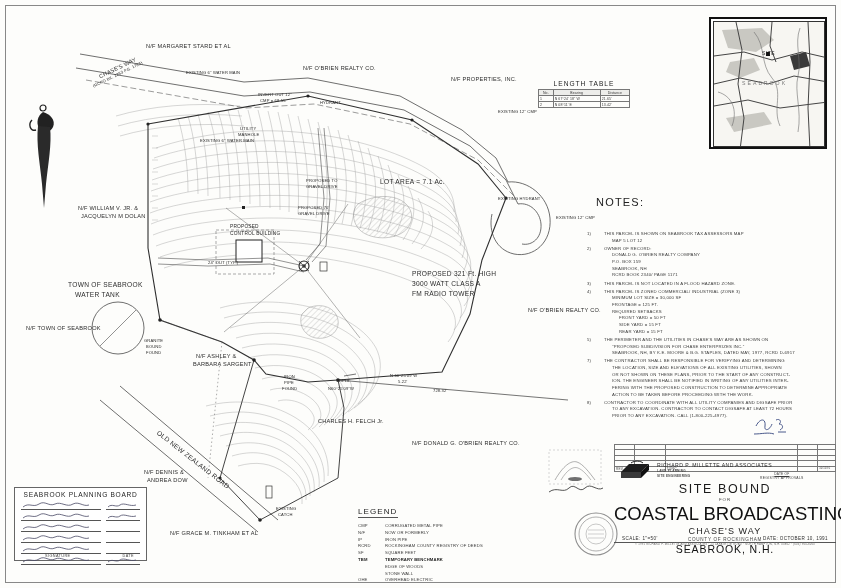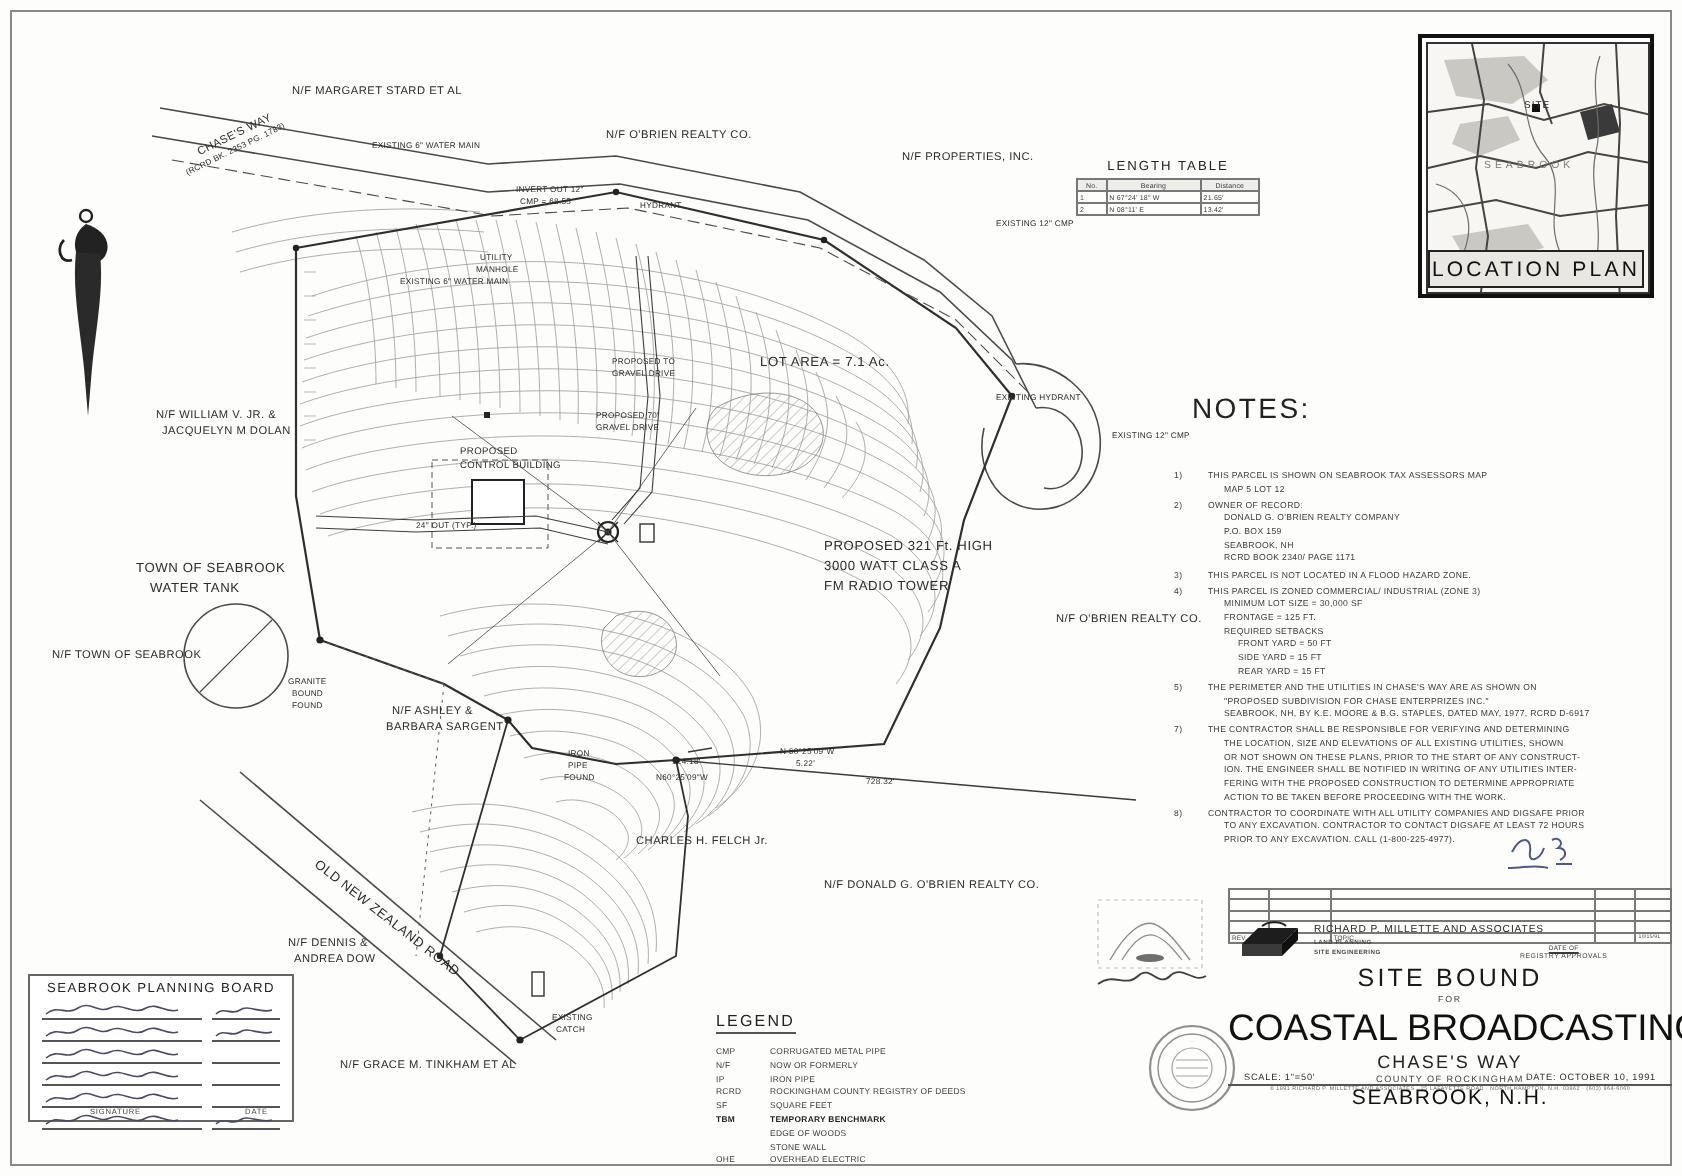--- a/index.html
+++ b/index.html
@@ -16,21 +16,21 @@
   
   #border{position:absolute;left:5px;top:5px;width:829px;height:576px;
           border:1px solid #888;}
 
   
   #mapwrap{position:absolute;left:8px;top:8px;width:580px;height:560px;}
   #mapsvg{position:absolute;left:0;top:0;}
 
   
   #notes{position:absolute;left:596px;top:196px;width:240px;}
-  #notes .hdr{font-size:14px;letter-spacing:1.2px;color:#222;margin-bottom:23px;}
+  #notes .hdr{font-size:11px;letter-spacing:1.2px;color:#222;margin-bottom:23px;}
   #notes ol{margin:0;padding:0;list-style:none;}
   #notes li{font-size:4.3px;line-height:1.55;letter-spacing:.18px;
             color:#3a3a3a;margin-bottom:1.5px;}
   #notes li .num{display:inline-block;width:8px;}
 
   
   #locplan{position:absolute;left:709px;top:17px;width:118px;height:132px;
            border:2px solid #111;background:#fff;padding:2px;box-sizing:border-box;}
   #locinner{position:relative;width:100%;height:100%;border:1px solid #333;
             overflow:hidden;background:#f6f5f1;}
@@ -410,23 +410,20 @@
           <path d="M40,10 C52,24 46,42 58,56 C70,70 58,86 66,104"></path>
           <path d="M86,6 C80,22 88,38 84,54 C80,70 88,88 84,110"></path>
           <path d="M4,70 C18,74 24,88 18,104"></path>
         </g>
 
         <rect x="52" y="30" width="4" height="4" fill="#111"></rect>
       </svg>
       <div class="t xs" style="left:48px;top:28px;font-size:5px;letter-spacing:.5px;">SITE</div>
       <div class="t" style="left:28px;top:58px;font-size:5.2px;letter-spacing:2px;color:#7b7b7b;">SEABROOK</div>
     </div>
-    <div id="locbar">
-      <span>LOCATION PLAN</span>
-    </div>
   </div>
 
   <div id="notes">
     <div class="hdr">NOTES:</div>
     <ol>
         <li>
           <span style="display: block; padding-left: 9px; text-indent: -9px;"><span class="num">1)</span>THIS PARCEL IS SHOWN ON SEABROOK TAX ASSESSORS MAP</span>
           <span style="display: block; padding-left: 16px; text-indent: 0px;">MAP 5 LOT 12</span>
         </li>
         <li>

